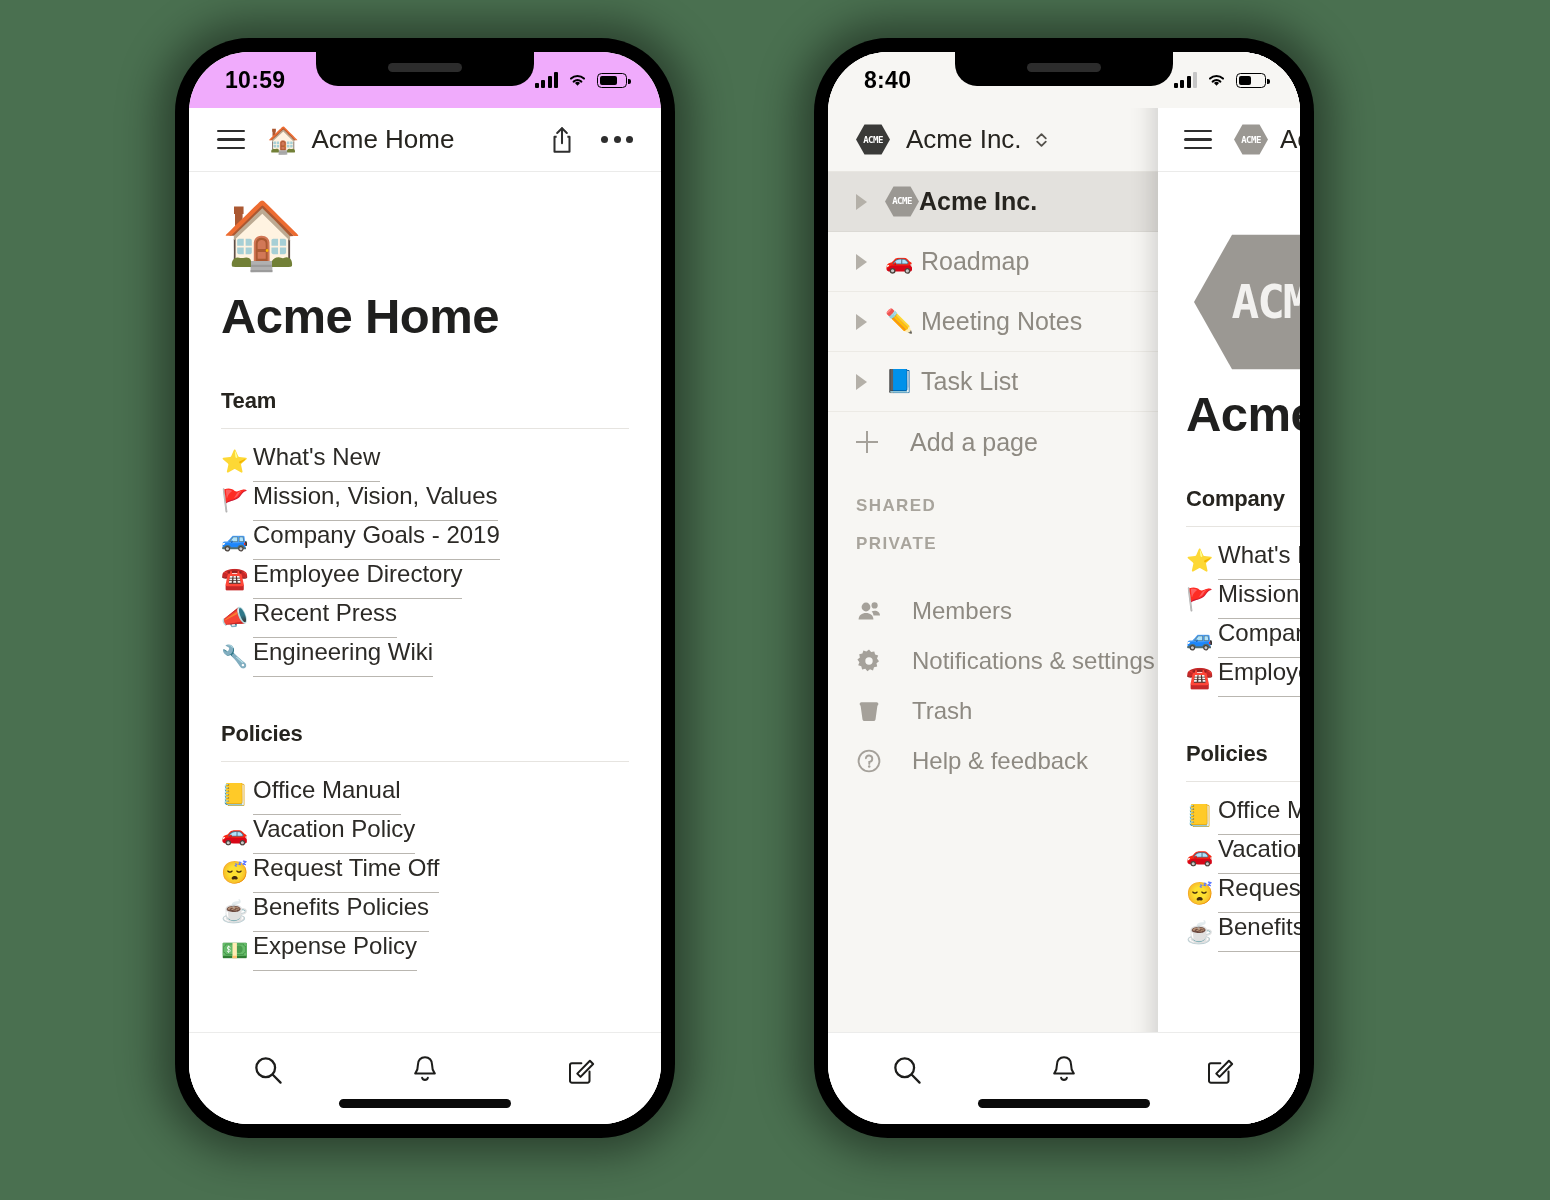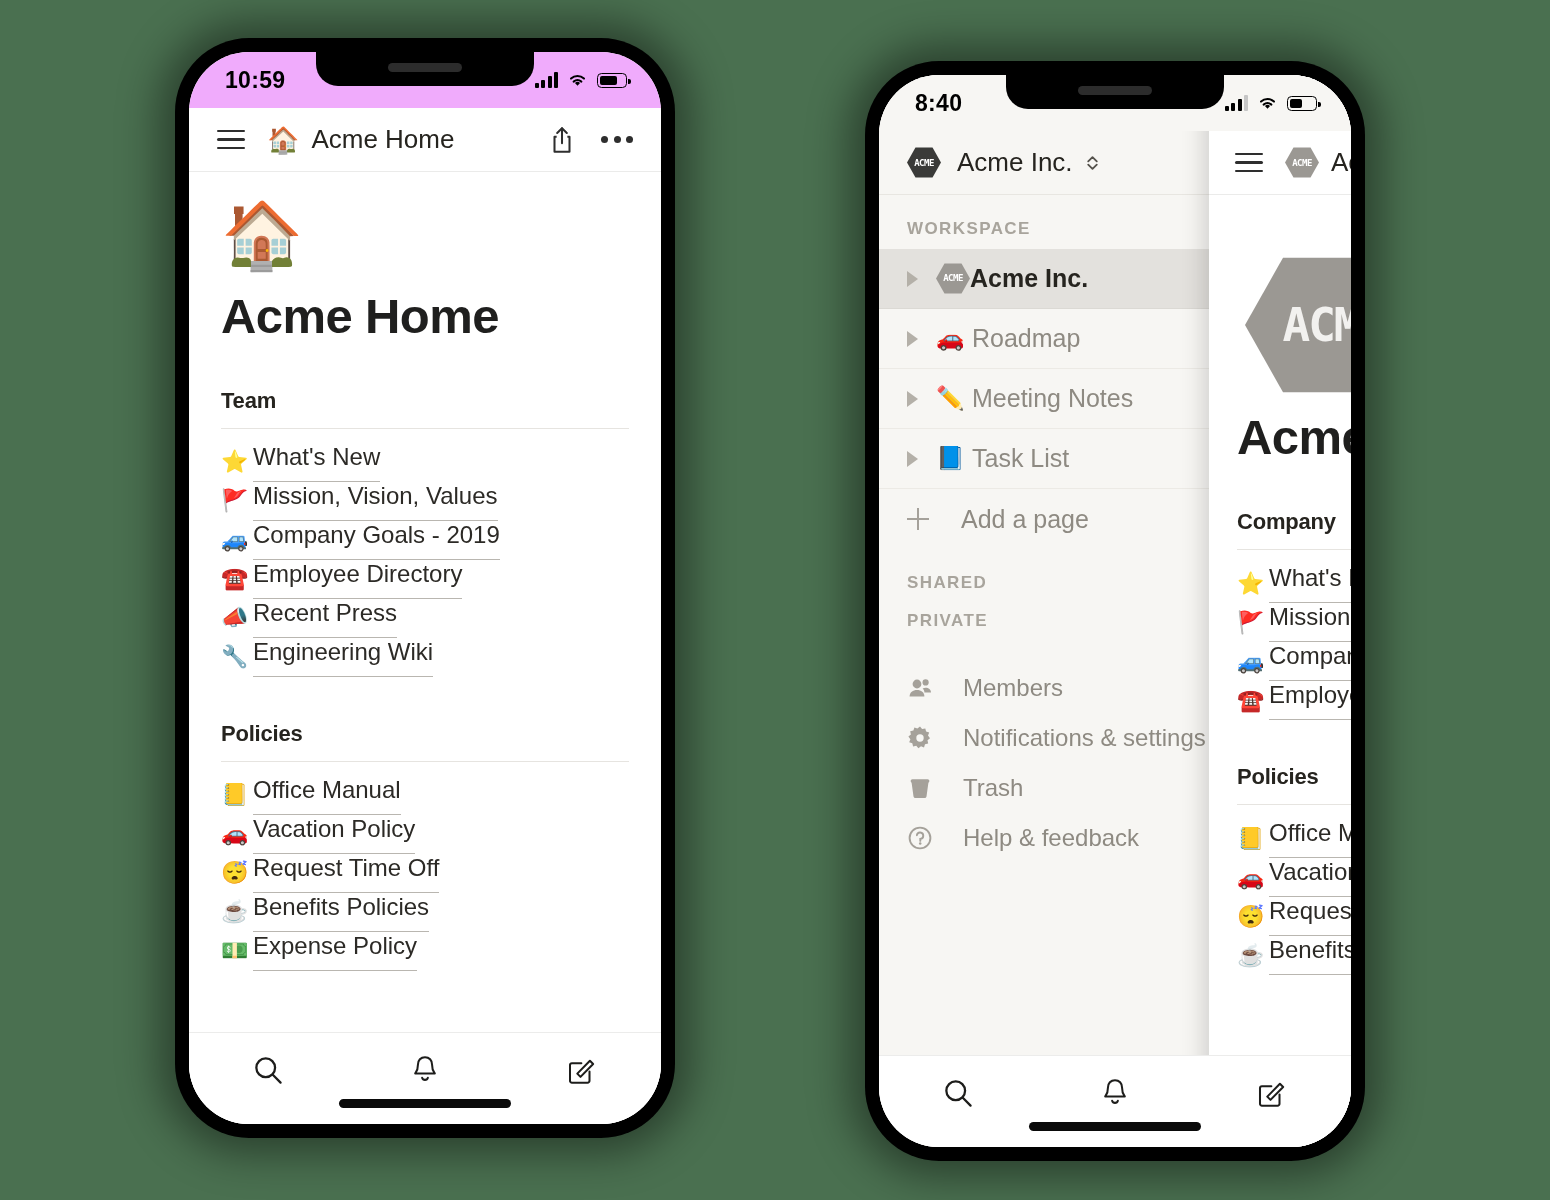--- a/index.html
+++ b/index.html
@@ -13,21 +13,21 @@
 
   
   .phone {
     position: absolute;
     width: 500px; height: 1100px;
     background: #000;
     border-radius: 74px;
     box-shadow: 0 0 42px 16px rgba(0,0,0,0.42);
   }
   #phone-left  { left: 175px; top: 38px; }
-  #phone-right { left: 865px; top: 38px; margin-top: 23px; }
+  #phone-right { left: 814px; top: 38px; }
 
   .screen {
     position: absolute;
     left: 14px; top: 14px;
     width: 472px; height: 1072px;
     border-radius: 60px;
     overflow: hidden;
     background: #fff;
   }
 
@@ -419,21 +419,20 @@
           </div>
           <div class="ws-name">Acme Inc.</div>
           <div class="chev-updown">
             <svg viewBox="0 0 14 16" width="15" height="18">
               <path d="M3 6.5L7 2.5l4 4" stroke="#55524c" stroke-width="1.7" fill="none" stroke-linecap="round" stroke-linejoin="round"></path>
               <path d="M3 9.5l4 4 4-4" stroke="#55524c" stroke-width="1.7" fill="none" stroke-linecap="round" stroke-linejoin="round"></path>
             </svg>
           </div>
         </div>
 
-        <div class="ws-section-label">WORKSPACE</div>
 
         <div class="ws-row selected">
           <div class="ws-caret"></div>
           <div class="acme-badge ws-emoji">
             <div class="hexwrap light">
                 <span class="hextext">ACME</span>
               </div>
           </div>
           <div class="ws-label">Acme Inc.</div>
         </div>

